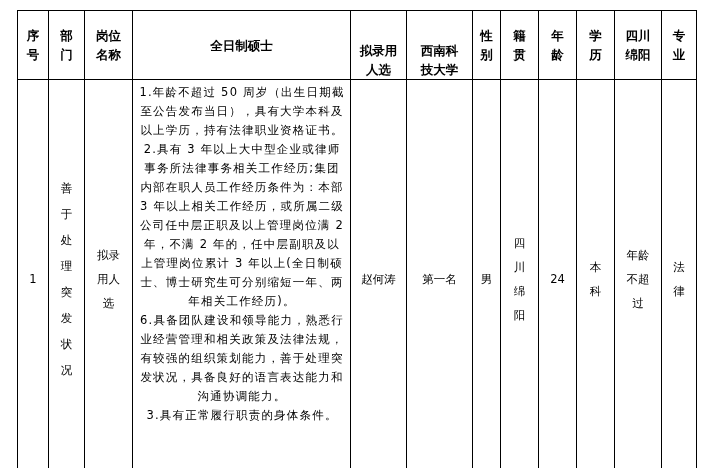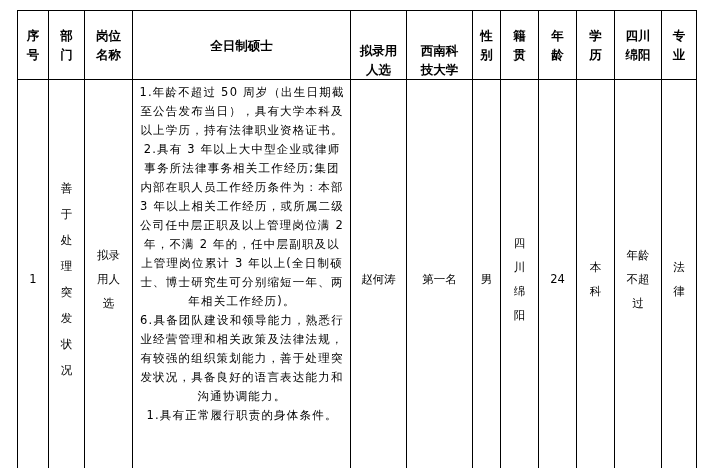--- a/index.html
+++ b/index.html
@@ -57,21 +57,21 @@
   </thead>
   <tbody>
     <tr>
       <td>1</td>
       <td><span class="vtext">善于处理突发状况</span></td>
       <td><span class="wrap2">拟录用人选</span></td>
       <td class="req">
         <p>1.年龄不超过 50 周岁（出生日期截至公告发布当日），具有大学本科及以上学历，持有法律职业资格证书。</p>
         <p>2.具有 3 年以上大中型企业或律师事务所法律事务相关工作经历;集团内部在职人员工作经历条件为：本部 3 年以上相关工作经历，或所属二级公司任中层正职及以上管理岗位满 2 年，不满 2 年的，任中层副职及以上管理岗位累计 3 年以上(全日制硕士、博士研究生可分别缩短一年、两年相关工作经历)。</p>
         <p>6.具备团队建设和领导能力，熟悉行业经营管理和相关政策及法律法规，有较强的组织策划能力，善于处理突发状况，具备良好的语言表达能力和沟通协调能力。</p>
-        <p>1.具有正常履行职责的身体条件。</p>
+        <p>3.具有正常履行职责的身体条件。</p>
       </td>
       <td>赵何涛</td>
       <td>第一名</td>
       <td>男</td>
       <td><span class="vtext2">四川绵阳</span></td>
       <td>24</td>
       <td><span class="vtext2">本科</span></td>
       <td><span class="wrap2">年龄不超过</span></td>
       <td><span class="vtext2">法律</span></td>
     </tr>

